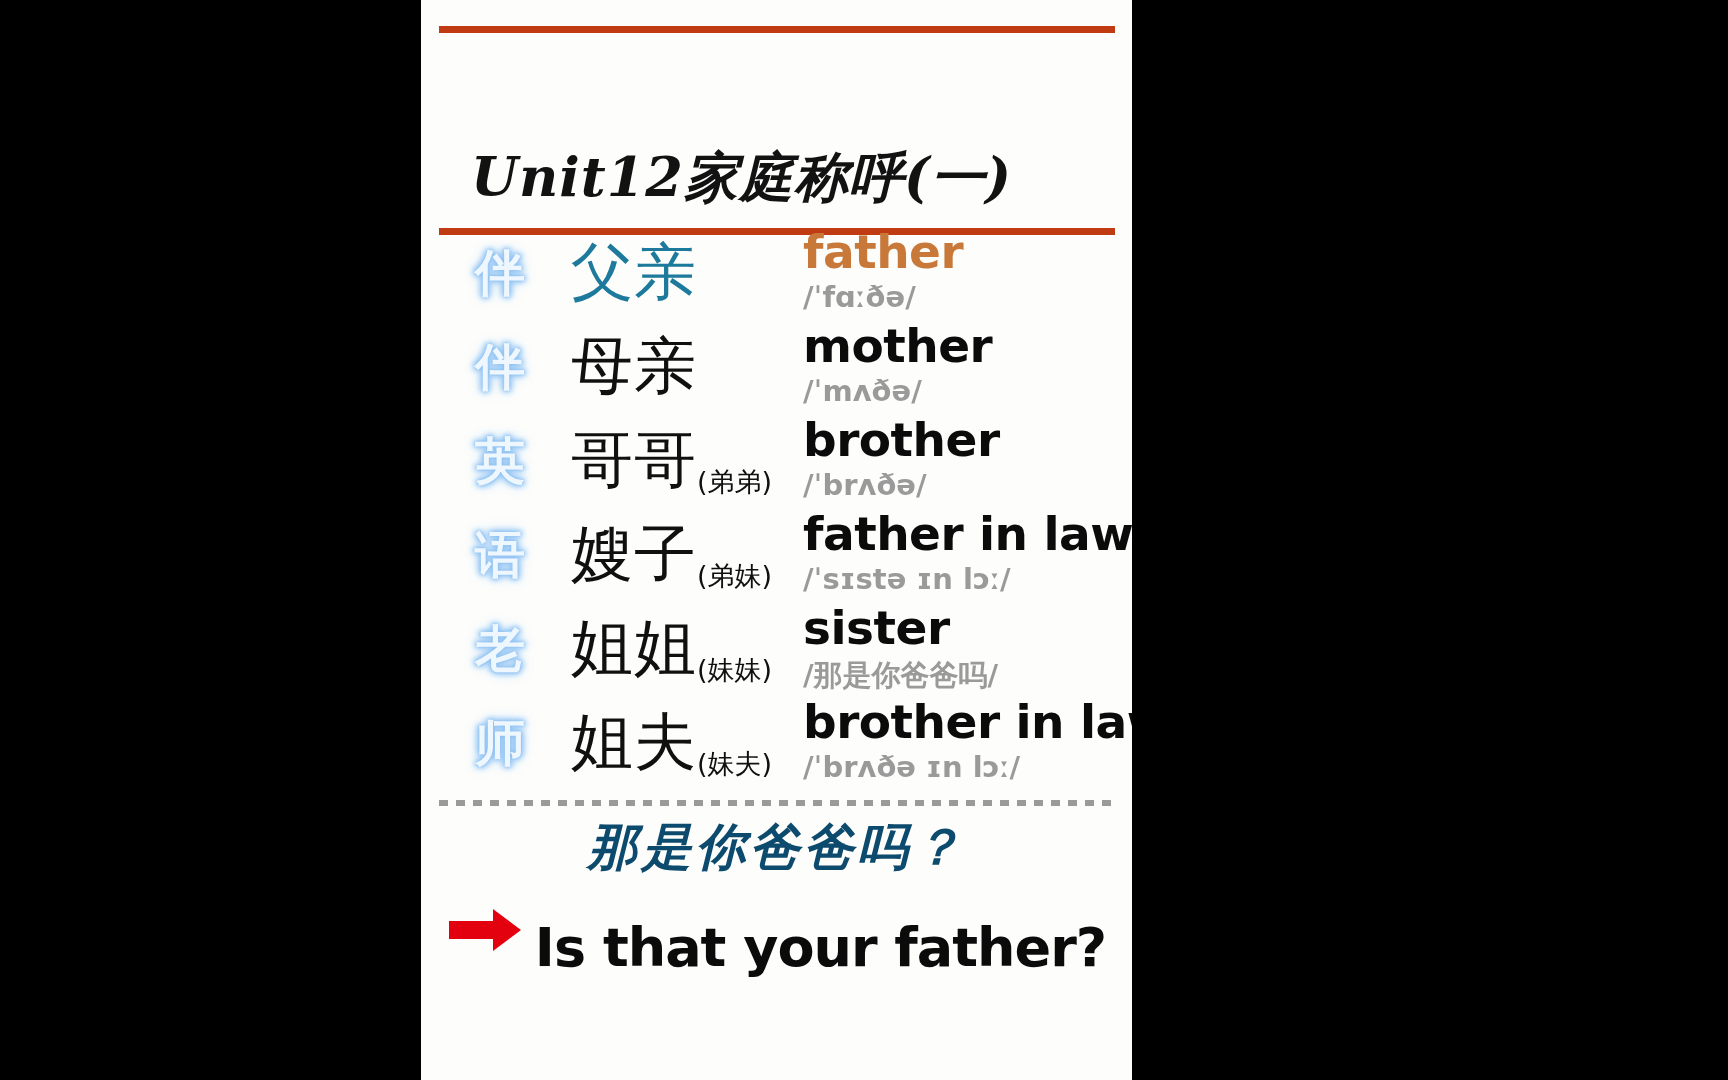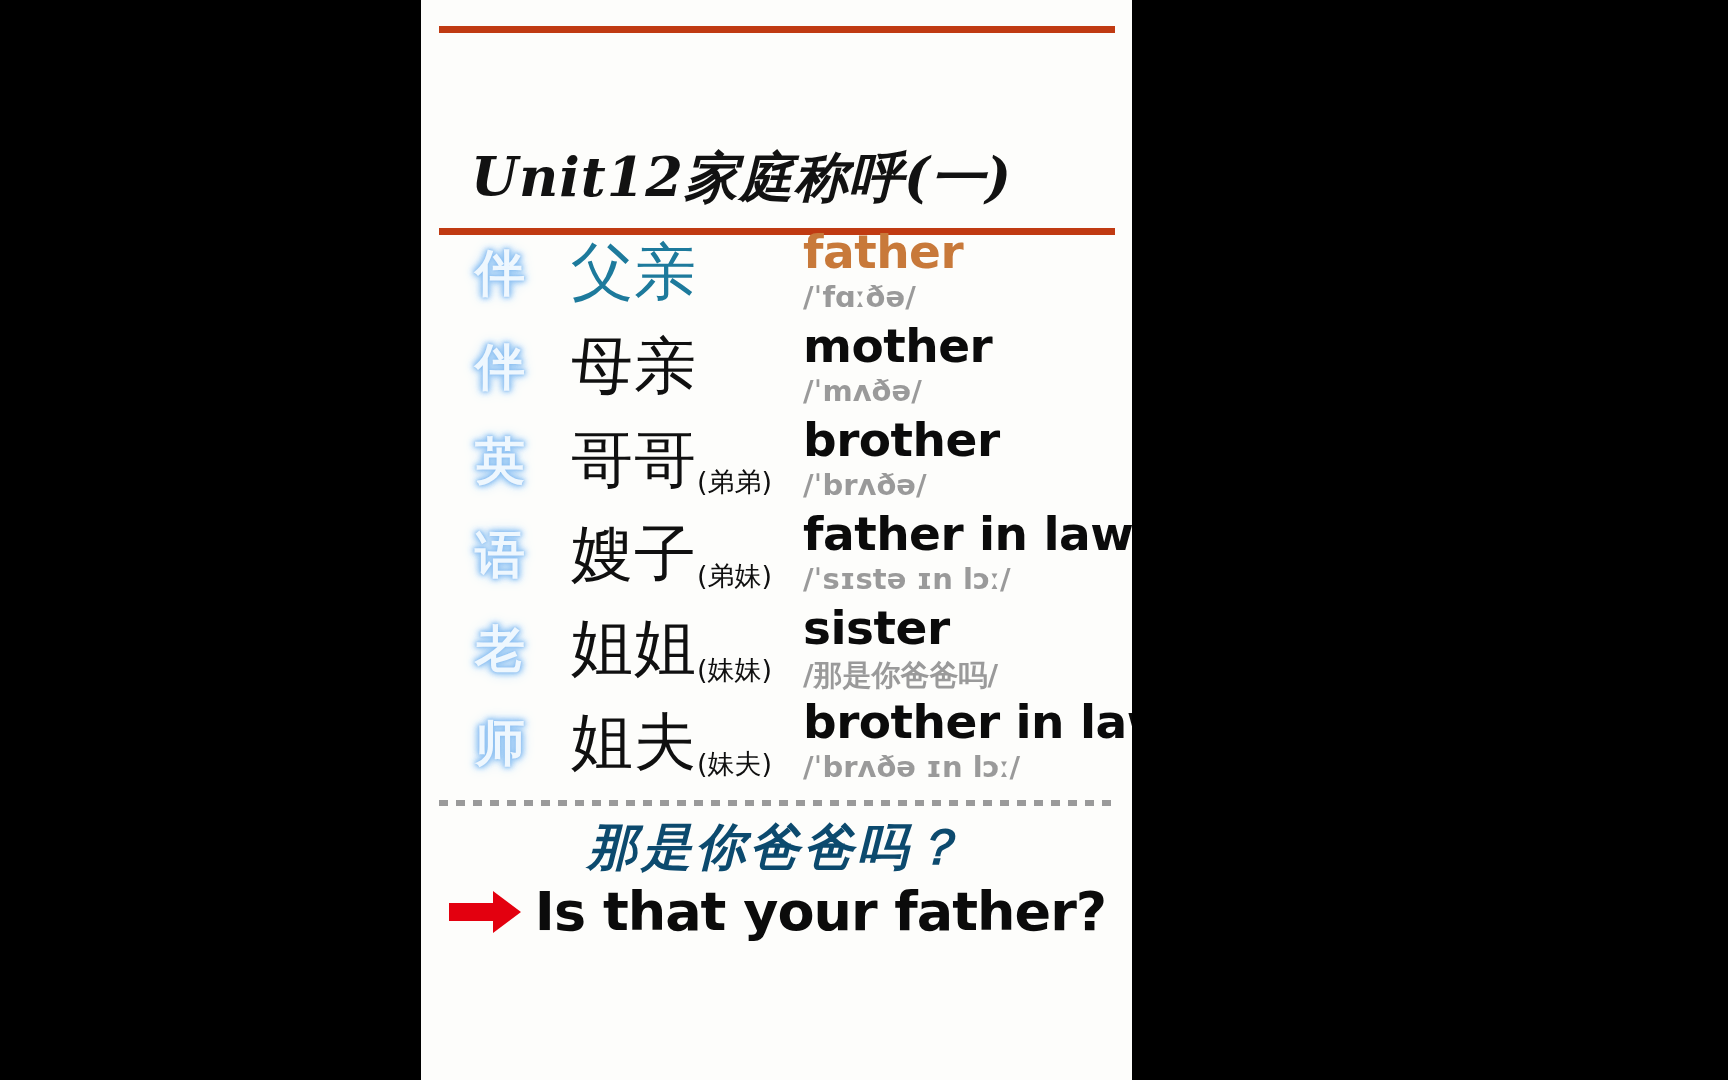--- a/index.html
+++ b/index.html
@@ -92,20 +92,21 @@
   }
   .en-sentence-wrap{
     position:absolute; left:0; top:880px; width:711px;
     display:flex; align-items:center; justify-content:center; gap:12px;
   }
   .arrow{ width:76px; height:46px; flex:0 0 auto; }
   .en-sentence{
     font-family:"DejaVu Sans","Liberation Sans",sans-serif;
     font-weight:700; font-size:54px; color:#0b0b0b; white-space:nowrap;
     letter-spacing:-1px;
+    margin-top:36px;
   }
 </style>
 </head>
 <body>
 
 <div id="stage">
   <div class="card">
 
     <div class="rule-top"></div>
 

